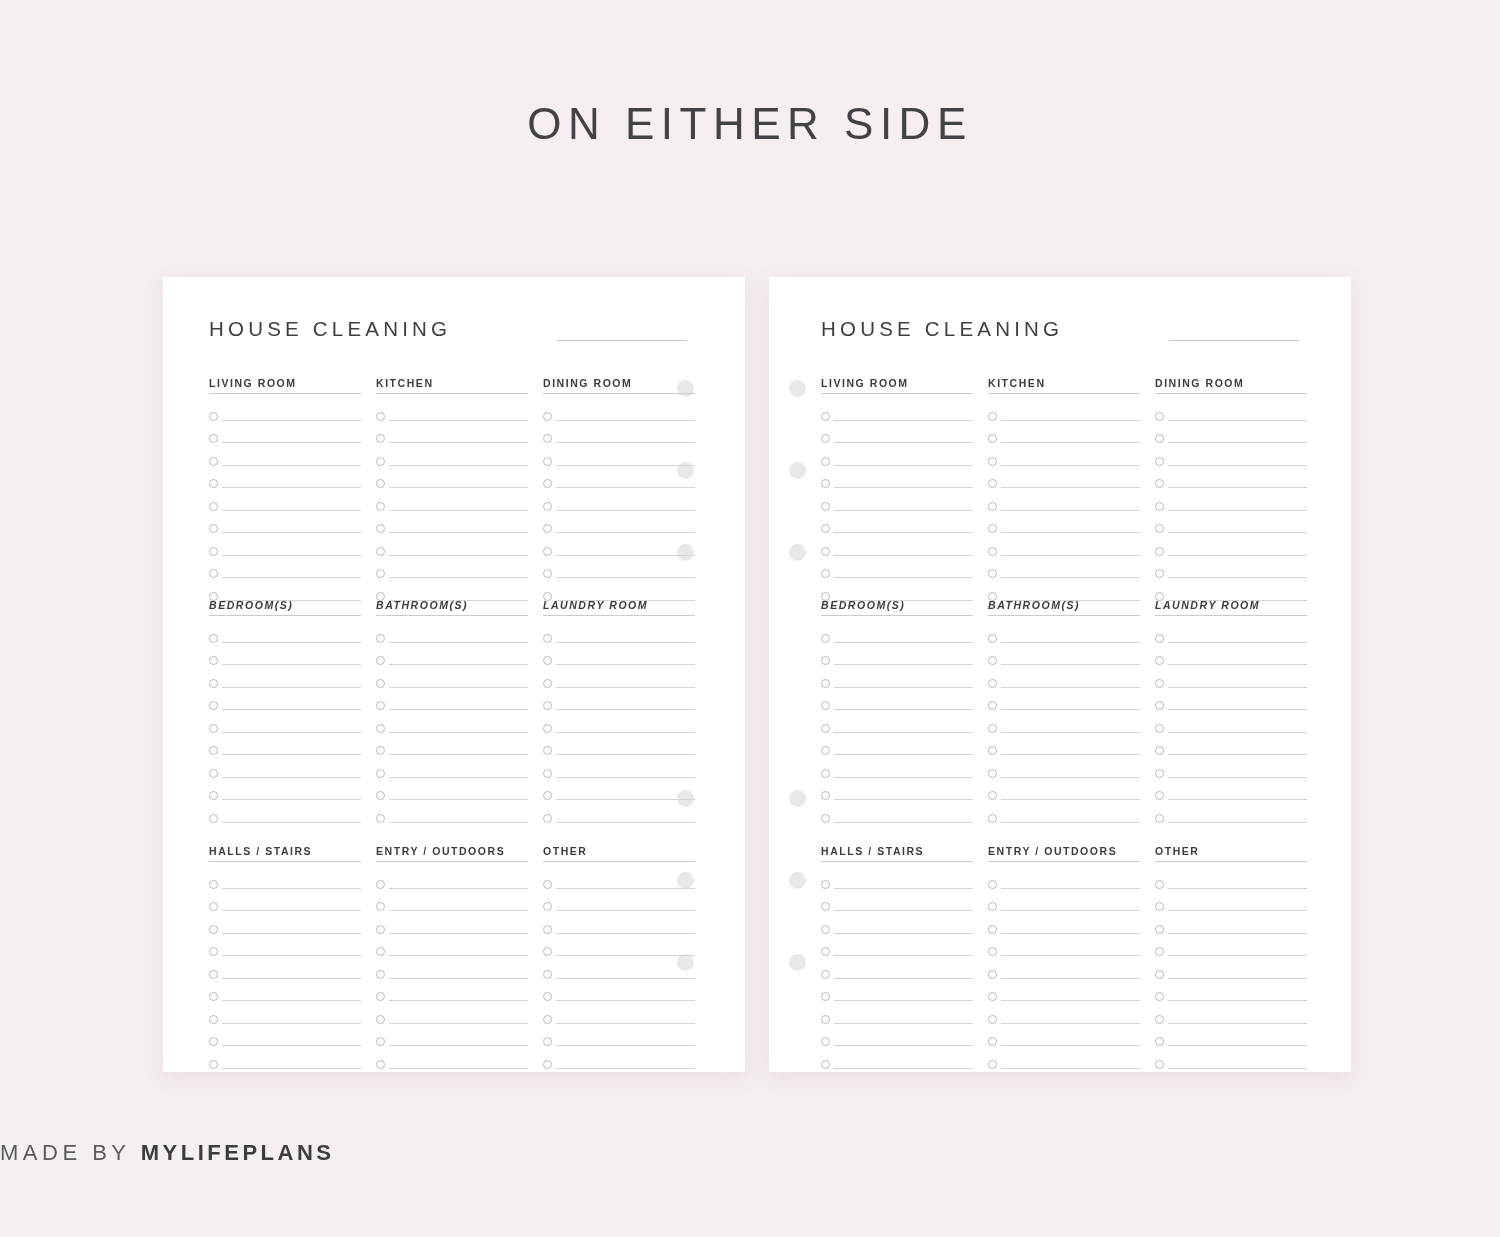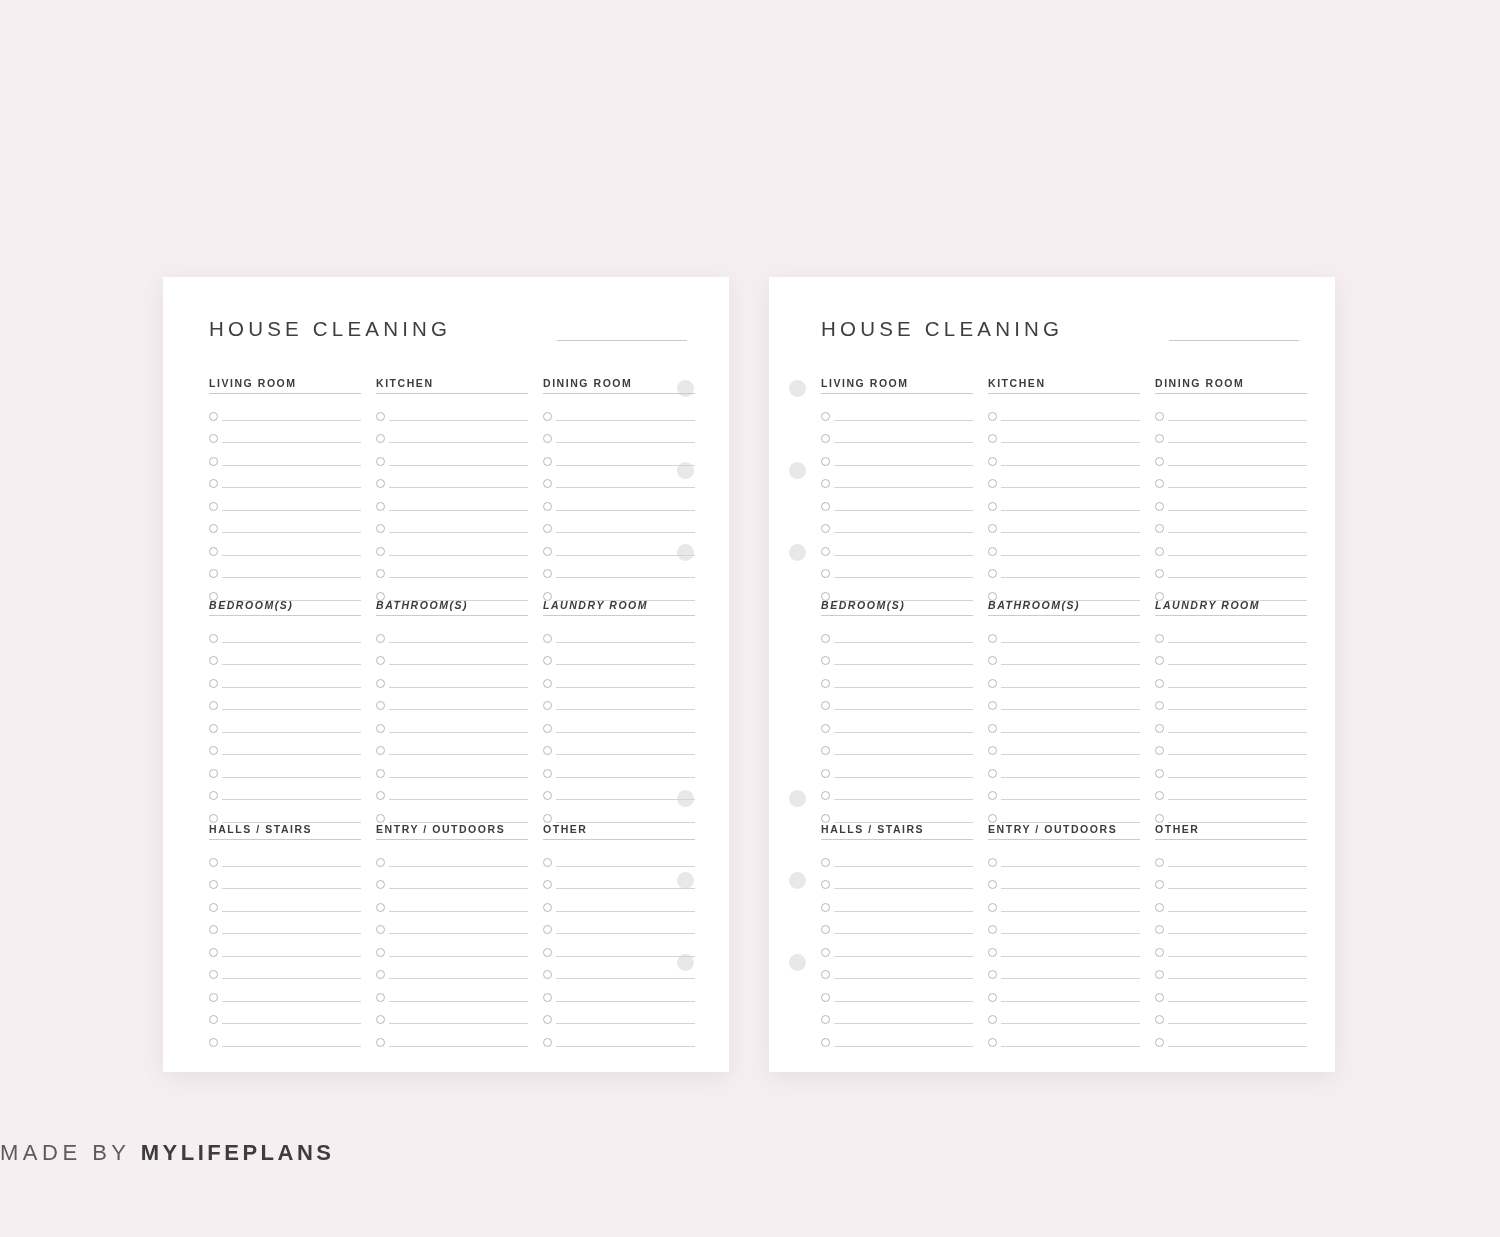--- a/index.html
+++ b/index.html
@@ -52,20 +52,21 @@
   }
 
   
   .page {
     position: absolute;
     top: 277px;
     width: 566px;
     height: 795px;
     background: #ffffff;
     box-shadow: 0 5px 22px rgba(90, 70, 80, 0.10);
+    padding-left: 16px;
   }
   .page-left { left: 163px; }
   .page-right { left: 769px; }
 
   .page-inner {
     position: absolute;
     top: 0;
     left: 0;
     right: 0;
     bottom: 0;
@@ -107,21 +108,21 @@
     position: absolute;
     display: grid;
     grid-template-columns: repeat(3, 1fr);
     column-gap: 15px;
   }
   .page-left .grid { left: 46px; width: 486px; }
   .page-right .grid { left: 52px; width: 486px; }
 
   .grid-1 { top: 100px; }
   .grid-2 { top: 322px; font-style: italic; }
-  .grid-3 { top: 546px; }
+  .grid-3 { top: 568px; }
 
   .group-title {
     font-size: 10.5px;
     letter-spacing: 1.55px;
     font-weight: 700;
     color: #3b3b40;
     margin: 0 0 4px 0;
     white-space: nowrap;
   }
   .group-rule {
@@ -149,20 +150,21 @@
     height: 1px;
     background: #d6d3d6;
     margin-left: 4px;
     margin-bottom: 3px;
   }
 </style>
 </head>
 <body>
 
 <div class="headline">
+  <span class="line">ON EITHER SIDE</span>
 </div>
 
 <div class="page page-left">
   <div class="page-inner">
     <div class="sheet-title">HOUSE CLEANING</div>
     <div class="title-rule"></div>
 
     <div class="hole" style="left: 514px; top: 103px;"></div>
     <div class="hole" style="left: 514px; top: 185px;"></div>
     <div class="hole" style="left: 514px; top: 267px;"></div>

